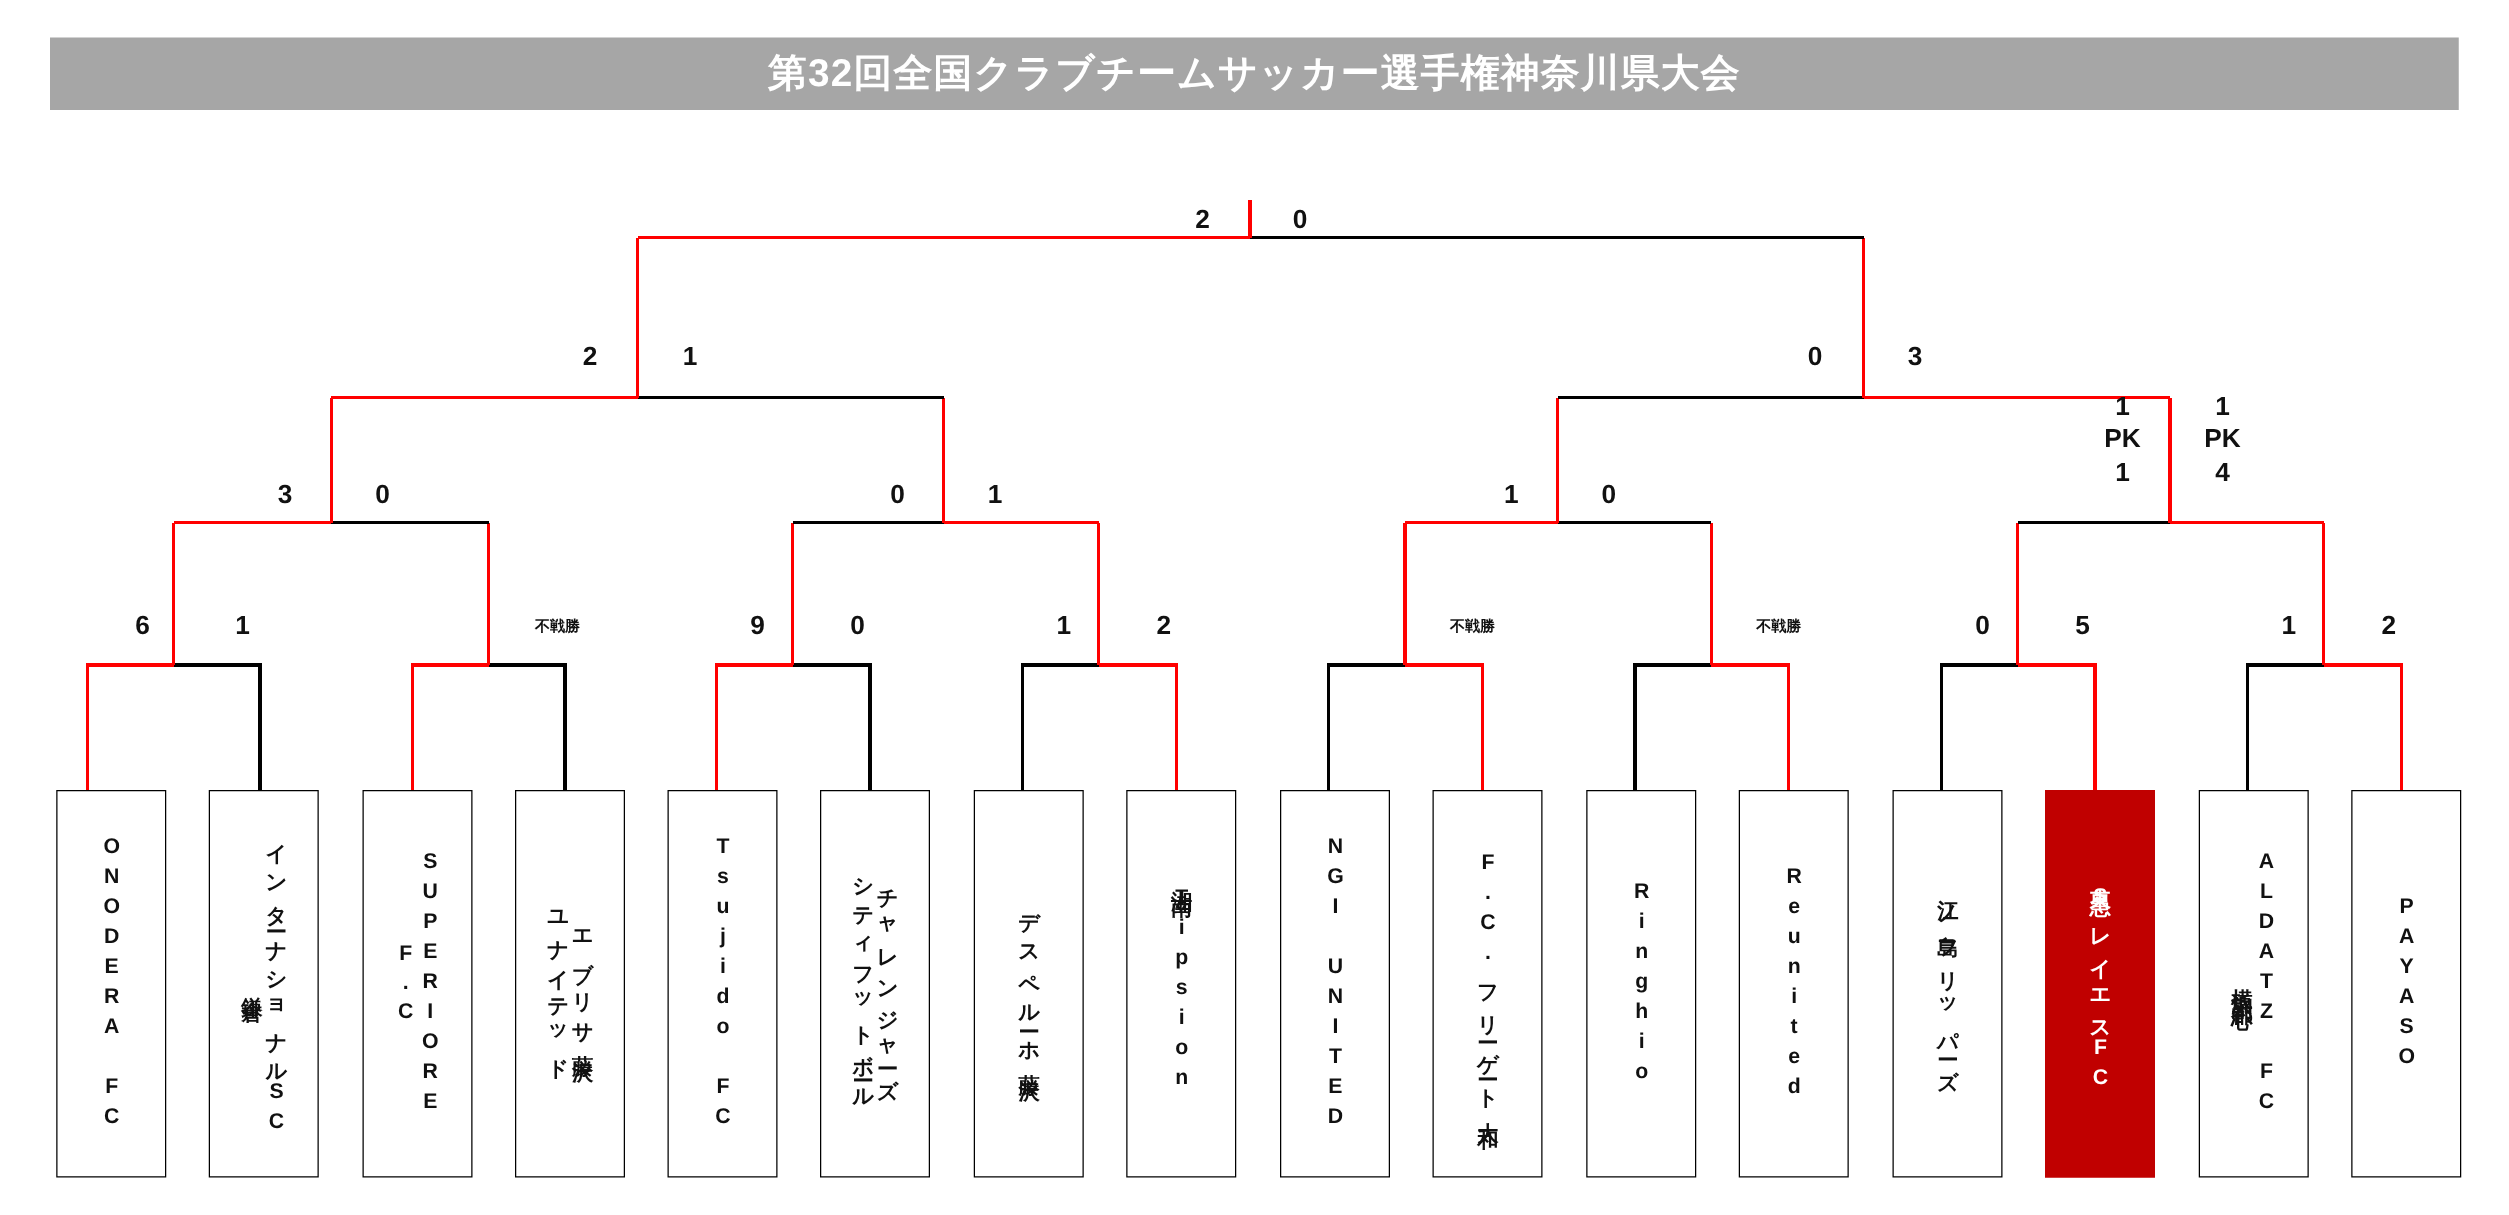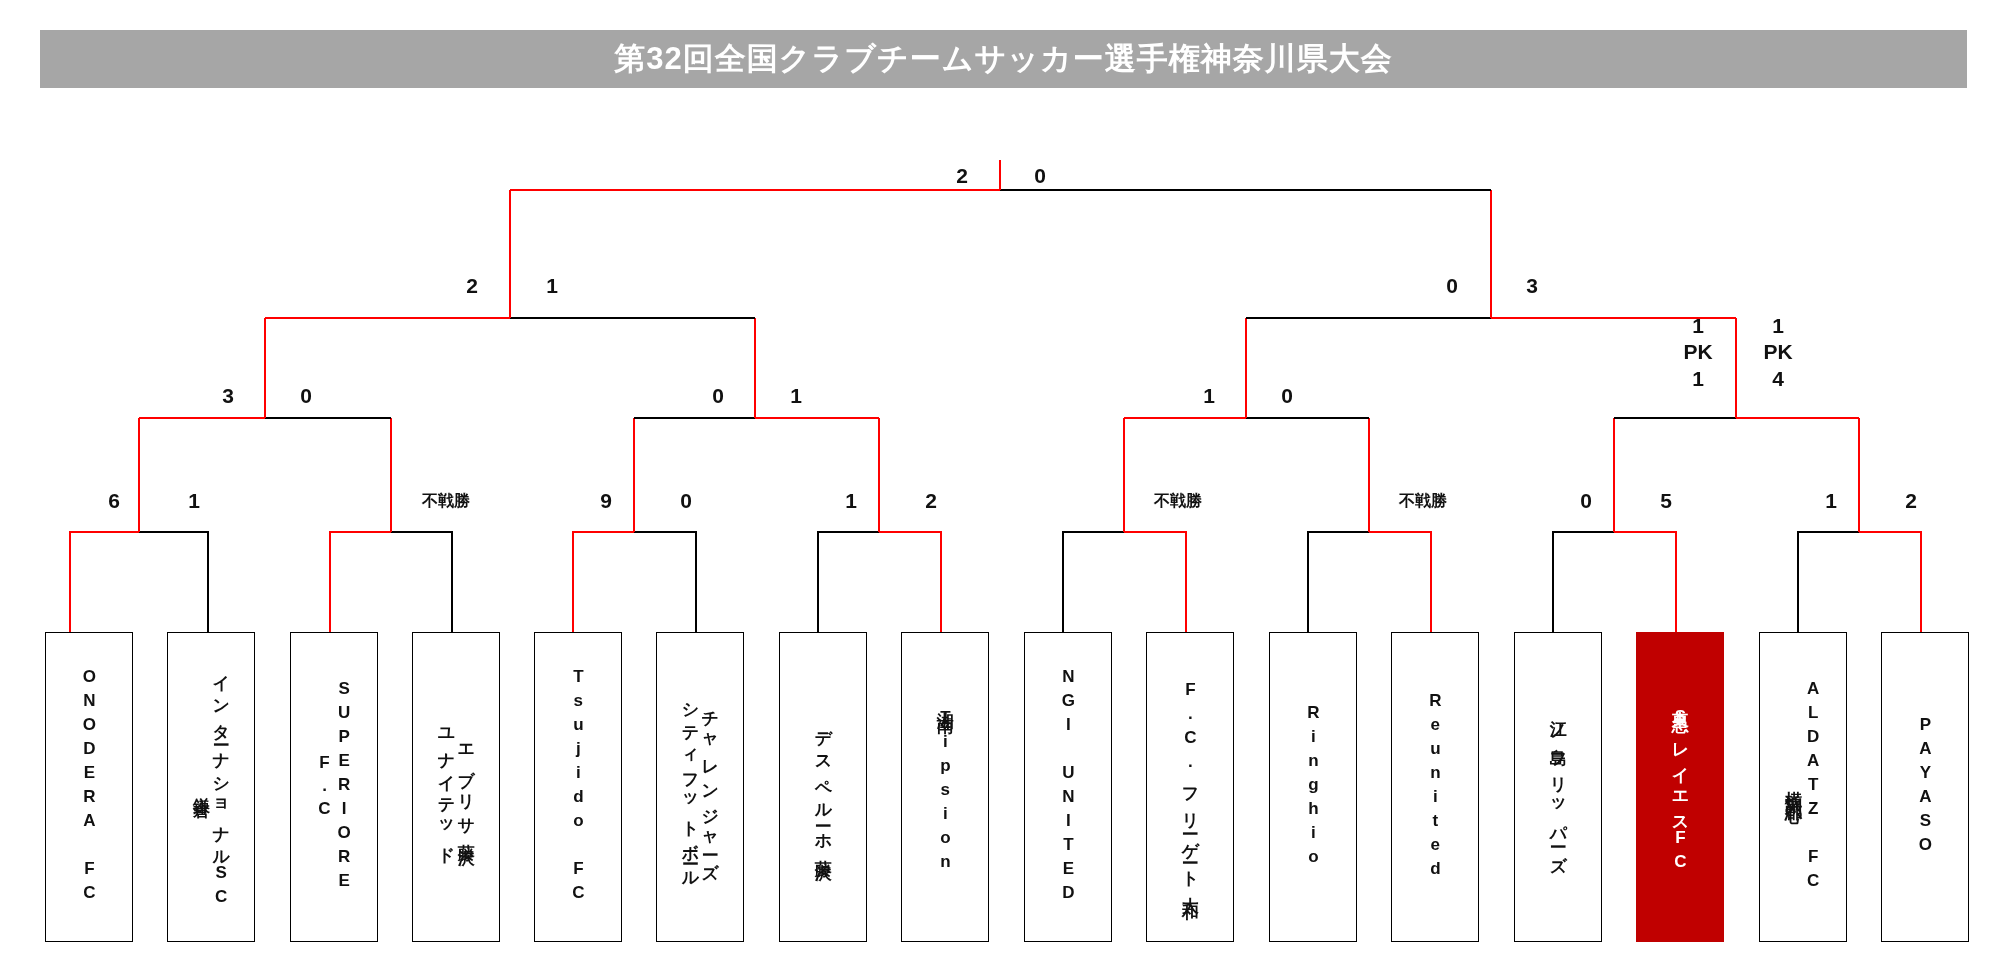--- a/index.html
+++ b/index.html
@@ -13,21 +13,21 @@
       white-space:nowrap;}
 
   
   #bracket{position:absolute;left:0;top:0;width:2007px;height:972px;}
   #bracket svg{position:absolute;left:0;top:0;}
 
   
   .score{position:absolute;font-size:21px;font-weight:bold;color:#111;
       white-space:nowrap;transform:translate(-50%,-50%);text-align:center;
       line-height:1.22;}
-  .score.wo{font-size:16px;}
+  .score.wo{font-size:12px;}
   .score.pk{line-height:1.25;}
 
   
   .team-box{position:absolute;box-sizing:border-box;border:1.6px solid #000;
       background:#ffffff;display:flex;flex-direction:row-reverse;
       align-items:center;justify-content:center;gap:2px;overflow:hidden;}
   .team-box.winner{background:#c00000;border-color:#c00000;}
   .tcol{writing-mode:vertical-rl;text-orientation:upright;
       font-size:17px;font-weight:bold;color:#111;letter-spacing:5px;
       line-height:1.04;white-space:nowrap;}

